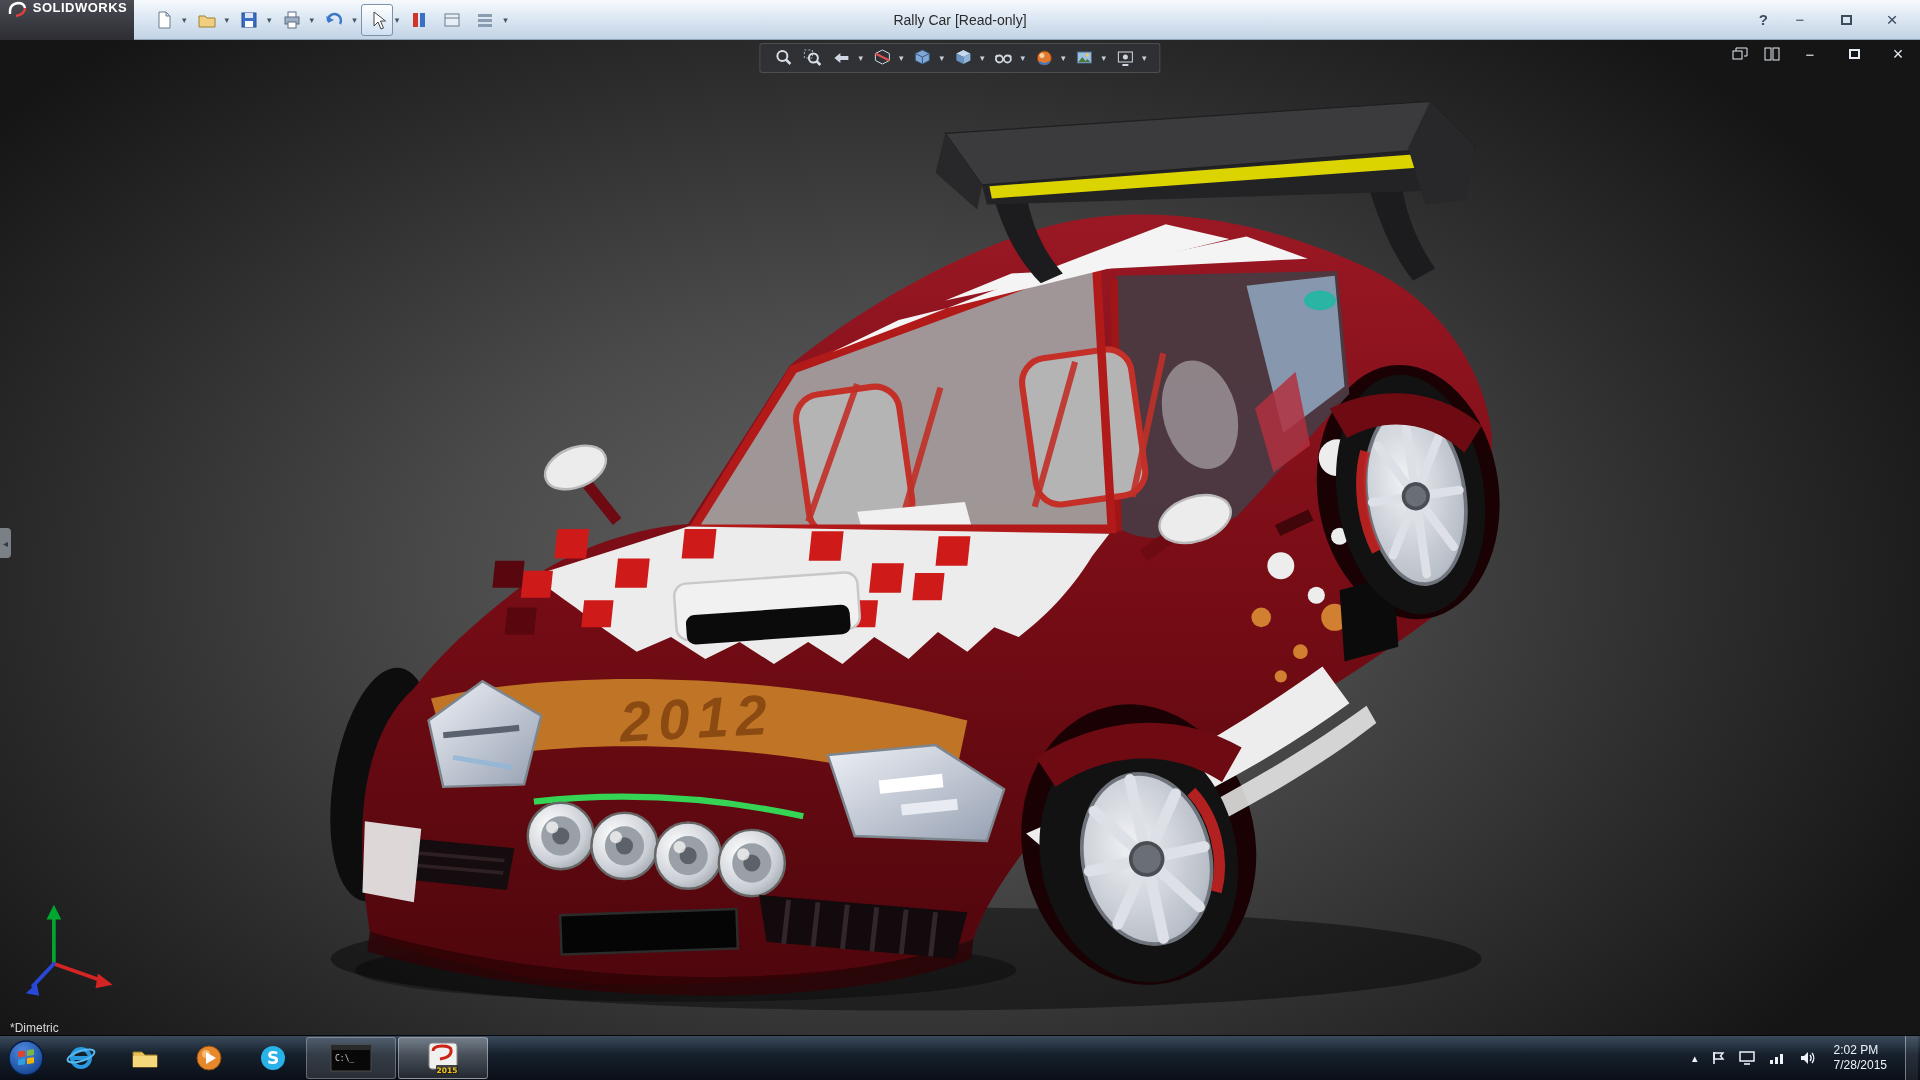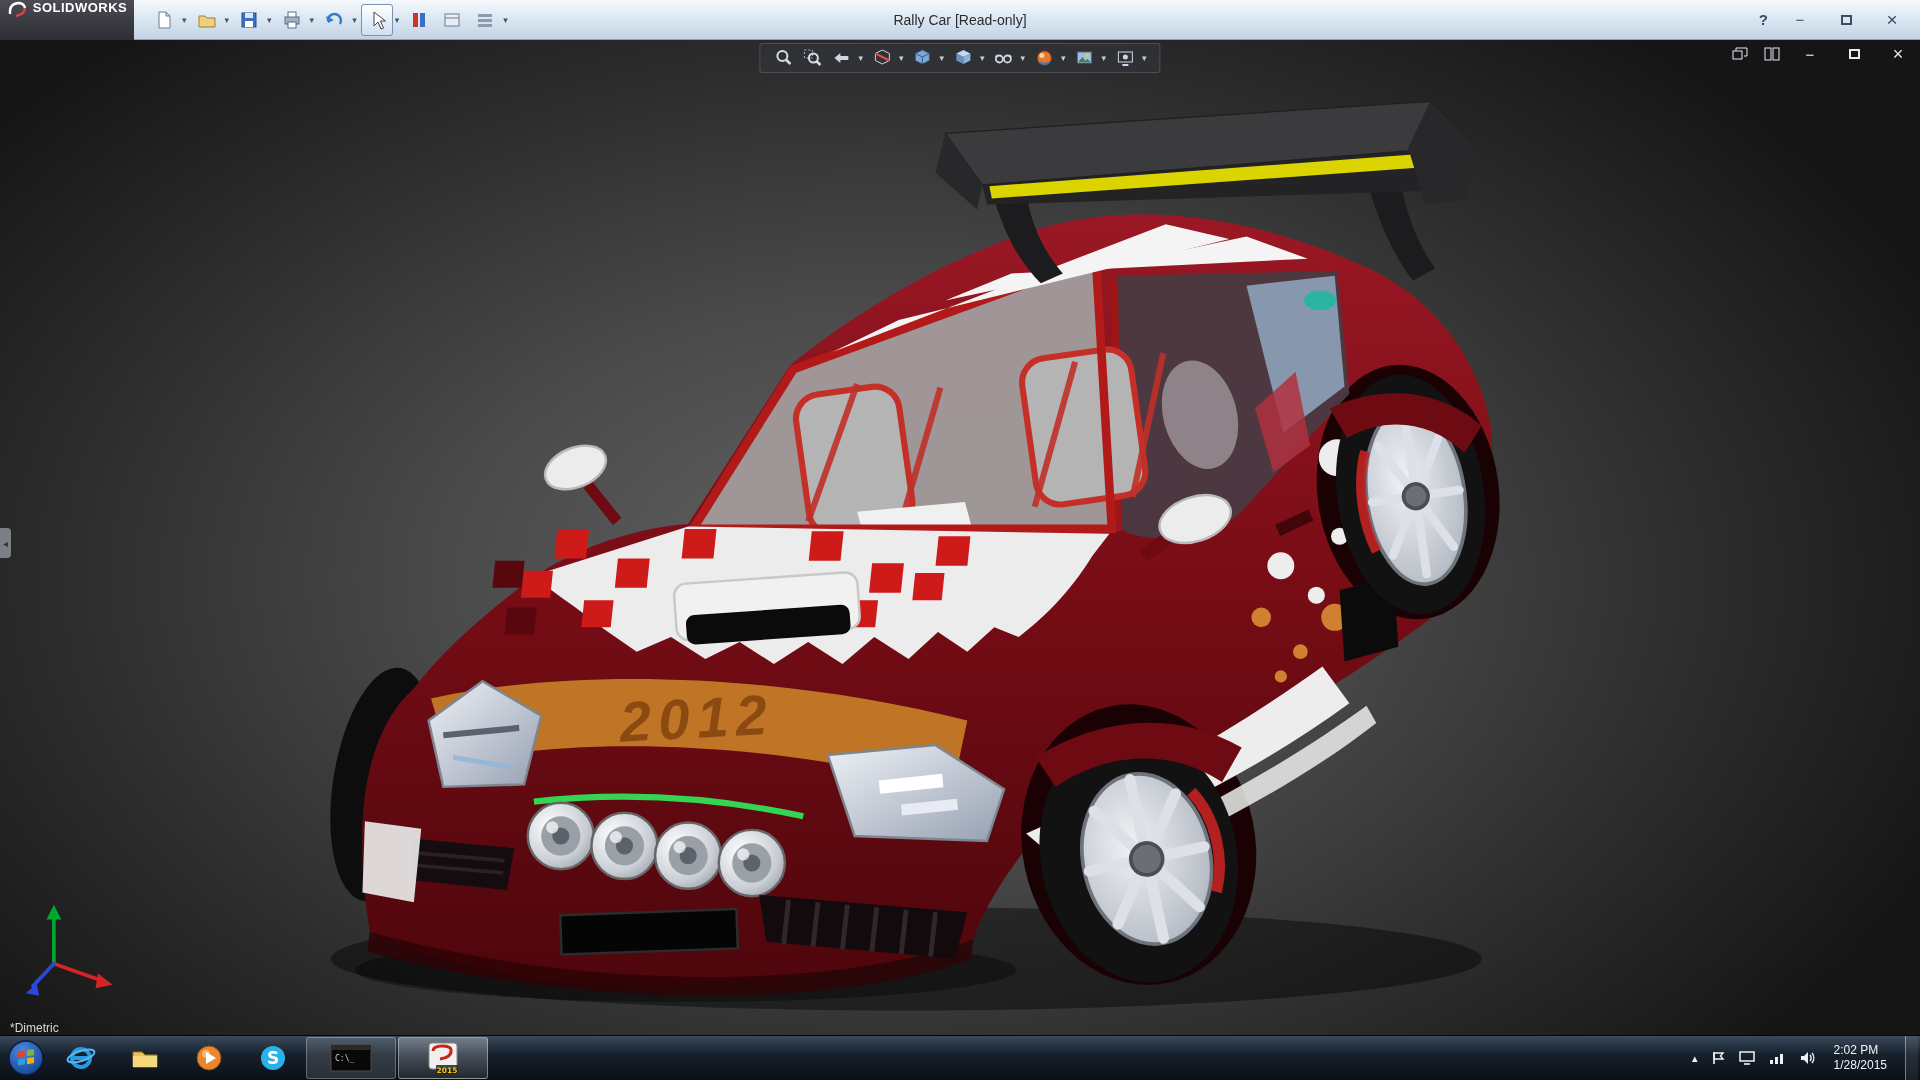--- a/index.html
+++ b/index.html
@@ -523,17 +523,17 @@
       <rect x="2" y="10" width="3" height="4" fill="#eef3f9"></rect>
       <rect x="7" y="7" width="3" height="7" fill="#eef3f9"></rect>
       <rect x="12" y="4" width="3" height="10" fill="#eef3f9"></rect>
     </svg>
     <svg width="18" height="16" viewBox="0 0 18 16">
       <path d="M3 6 h3 l4 -4 v12 l-4 -4 h-3 z" fill="#eef3f9"></path>
       <path d="M12 5 a5 5 0 0 1 0 6 M14 3 a8 8 0 0 1 0 10" stroke="#eef3f9" stroke-width="1.4" fill="none"></path>
     </svg>
     <div class="clock">
       <div>2:02 PM</div>
-      <div>1/28/2015</div>
+      <div>7/28/2015</div>
     </div>
     <div class="show-desktop"></div>
   </div>
 </div>
 
 </body></html>

